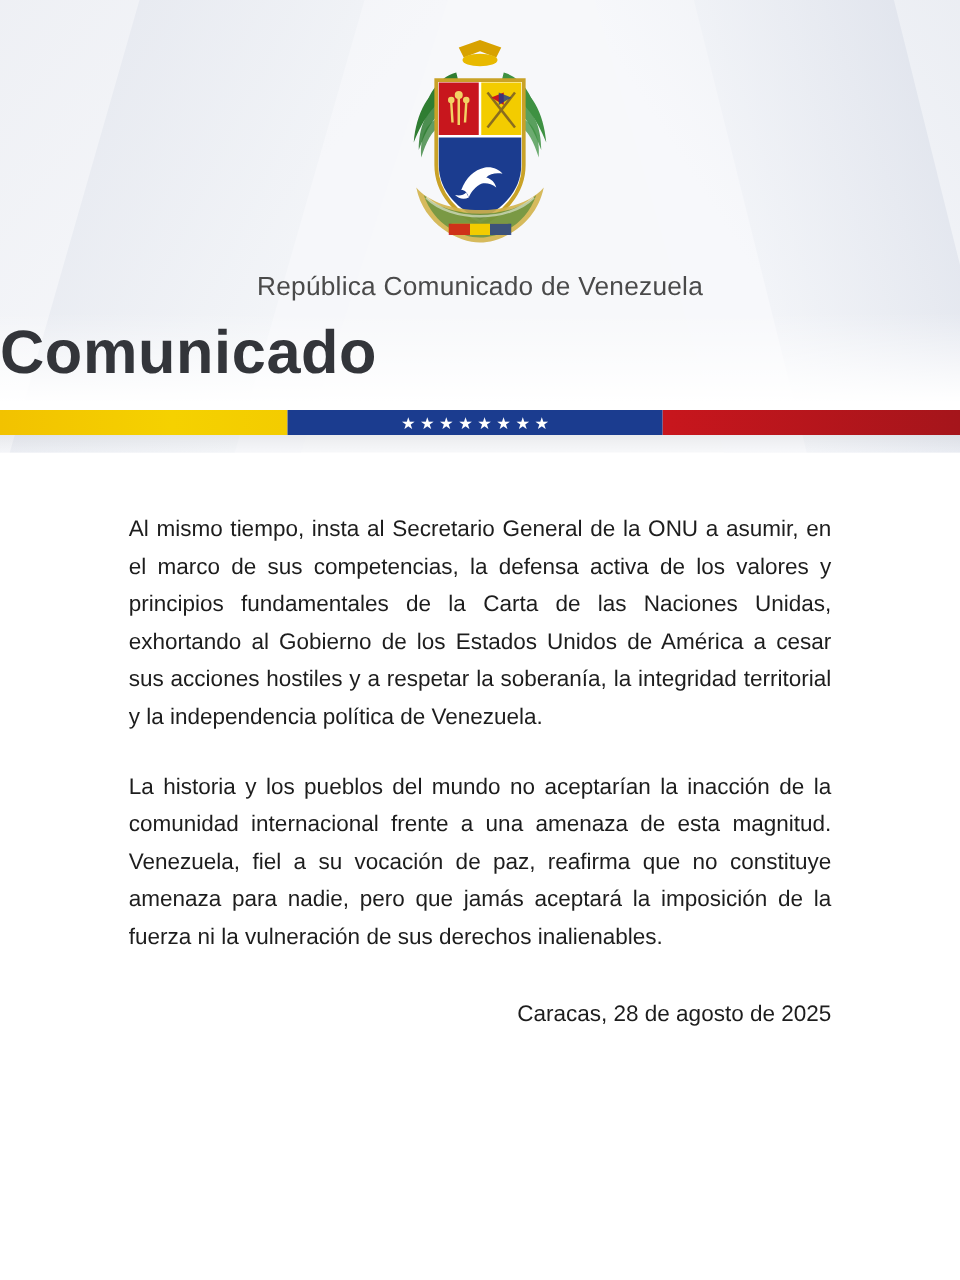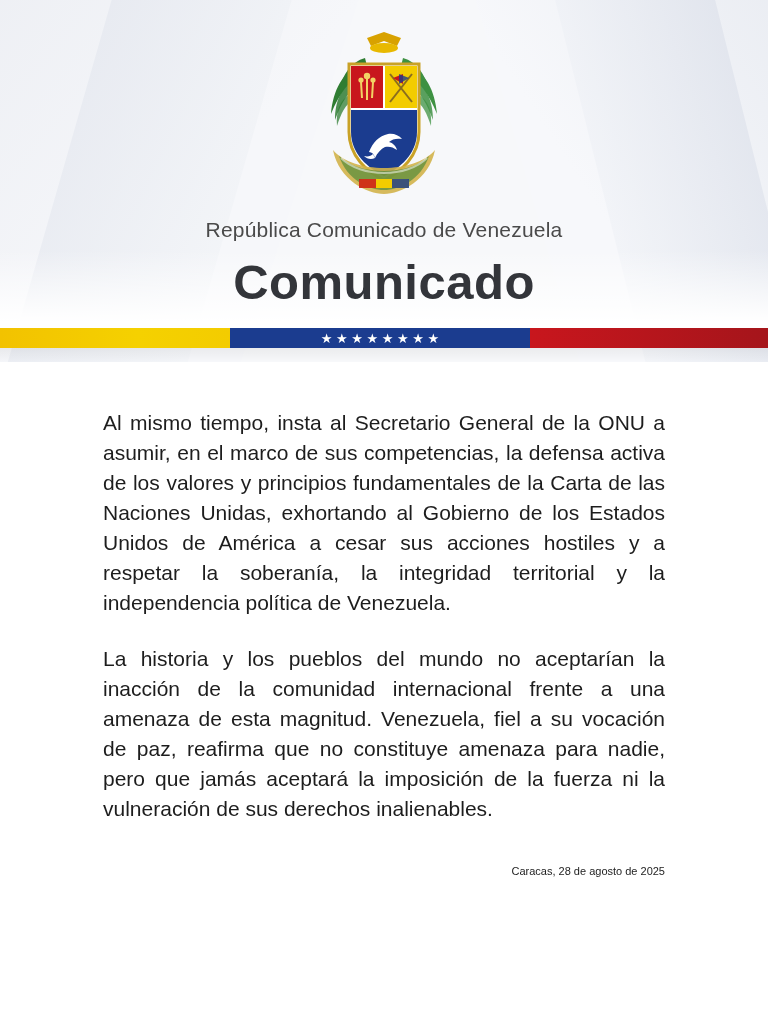--- a/index.html
+++ b/index.html
@@ -79,21 +79,21 @@
     text-align: center;
     font-size: 21px;
     letter-spacing: .2px;
     color: #4a4a4a;
     font-family: "Liberation Sans", sans-serif;
   }
   .doc-title {
     position: absolute;
     left: 0; right: 0;
     top: 254px;
-    text-align: center;
+    text-align: left;
     font-size: 49px;
     font-weight: 700;
     color: #33353a;
     letter-spacing: .5px;
   }
 
   
   .tricolor {
     position: absolute;
     left: 0; bottom: 14px;
@@ -121,28 +121,28 @@
     width: 768px; height: 14px;
     background: linear-gradient(180deg, rgba(0,0,0,0.05) 0%, rgba(255,255,255,0) 100%);
   }
 
   
   .content {
     padding: 46px 103px 0 103px;
   }
   .para {
     text-align: justify;
-    font-size: 21px;
+    font-size: 18px;
     line-height: 30px;
     color: #1d1d1d;
     margin: 0 0 26px 0;
   }
   .signoff {
     text-align: right;
-    font-size: 11px;
+    font-size: 18px;
     line-height: 30px;
     color: #1d1d1d;
     margin-top: 32px;
   }
 </style>
 </head>
 <body>
 
 <div class="header">
   <div class="facet f1"></div>

